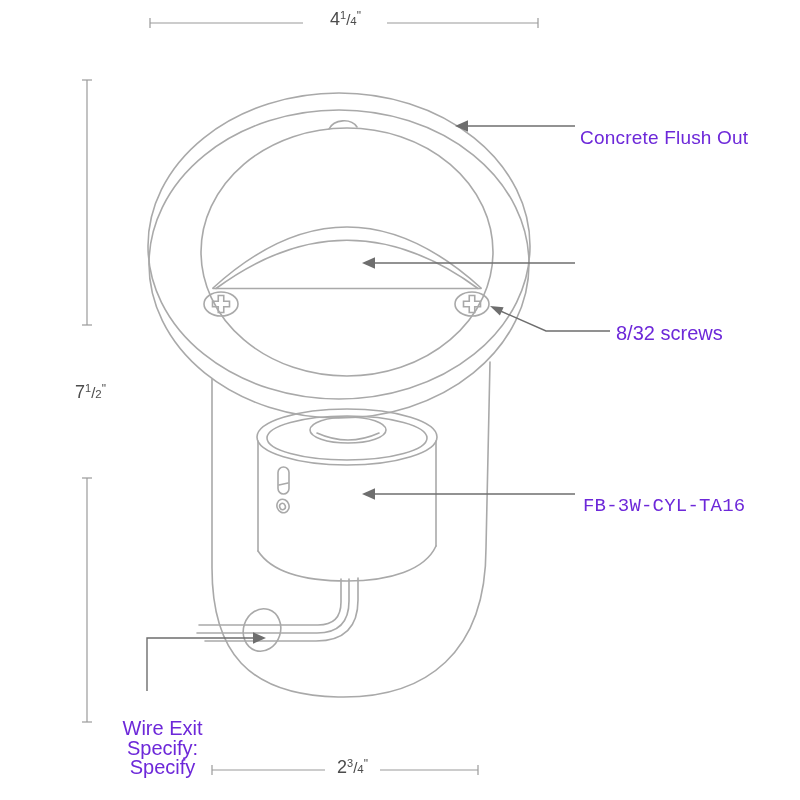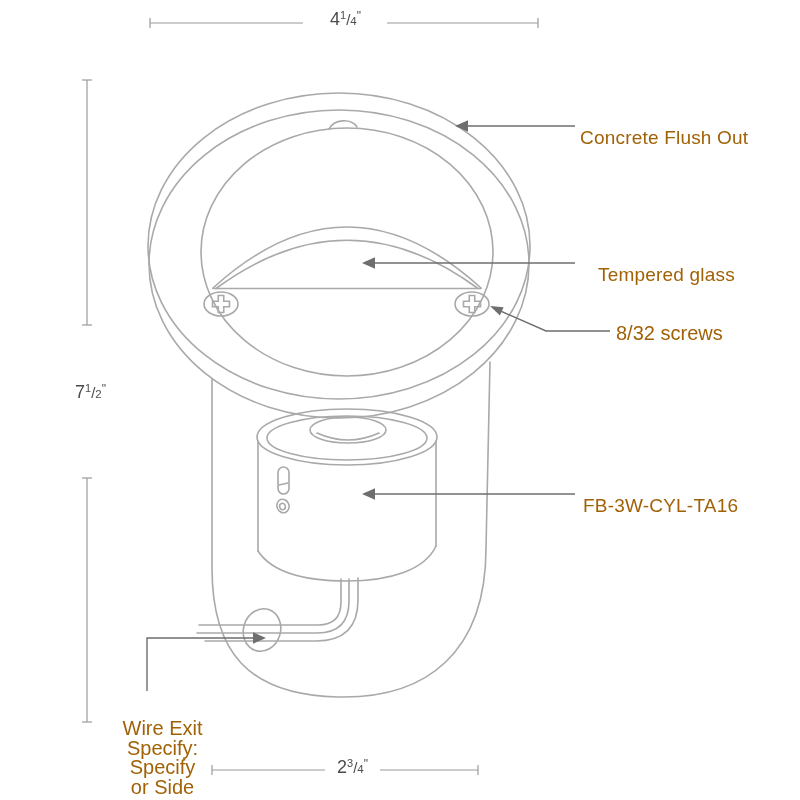--- a/index.html
+++ b/index.html
@@ -3,21 +3,21 @@
 <meta charset="utf-8">
 <style>
   html,body{margin:0;padding:0;}
   body{
     width:800px;height:800px;position:relative;background:#ffffff;
     font-family:"Liberation Sans", sans-serif;overflow:hidden;
   }
   #stage{position:absolute;left:0;top:0;width:800px;height:800px;}
   svg{position:absolute;left:0;top:0;}
   .label{
-    position:absolute;color:#a16207;white-space:nowrap;
+    position:absolute;color:#6d28d9;white-space:nowrap;
     font-family:"Liberation Sans", sans-serif;
   }
   .lbl-lg{font-size:19px;letter-spacing:.2px;}
   .lbl-sm{font-size:20px;}
   .wire-note{white-space:normal;text-align:center;line-height:19.5px;}
   .dim{
     position:absolute;color:#4c4c4c;font-size:18px;text-align:center;
     white-space:nowrap;
   }
   .dim .num{font-size:11px;vertical-align:6px;}
@@ -122,30 +122,28 @@
       <polygon points="455,126 468,120.3 468,131.7"></polygon>
       <polygon points="362,263 375,257.3 375,268.7"></polygon>
       <polygon points="490,306 499.9,315.4 503.6,307.2"></polygon>
       <polygon points="362,494 375,488.3 375,499.7"></polygon>
       <polygon points="266,638 253,632.3 253,643.7"></polygon>
     </g>
   </svg>
 
   <div class="label lbl-lg" style="left:580px;top:127px;">Concrete Flush Out</div>
 
-  <div class="label lbl-lg" style="left:598px;top:264px;">Tempered glass</div>
 
   <div class="label lbl-sm" style="left:616px;top:322px;">8/32 screws</div>
 
-  <div class="label lbl-lg" style="left:583px;top:495px;">FB-3W-CYL-TA16</div>
+  <div class="label lbl-lg" style="left:583px;top:495px;font-family:Liberation Mono, monospace;">FB-3W-CYL-TA16</div>
 
   <div class="label lbl-sm wire-note" style="left:95px;top:719px;width:135px;">
     <div>Wire Exit</div>
     <div>Specify: Specify</div>
-    <div>or Side</div>
   </div>
 
   <div class="dim" style="left:307px;top:9px;width:76px;">
     <span>4</span><span class="num">1</span><span class="slash">/</span><span class="den">4</span><span class="unit">"</span>
   </div>
 
   <div class="dim" style="left:52px;top:382px;width:76px;">
     <span>7</span><span class="num">1</span><span class="slash">/</span><span class="den">2</span><span class="unit">"</span>
   </div>
 

